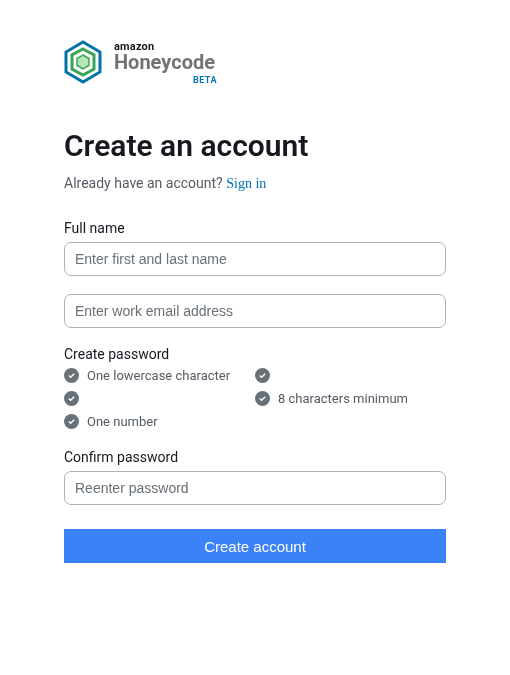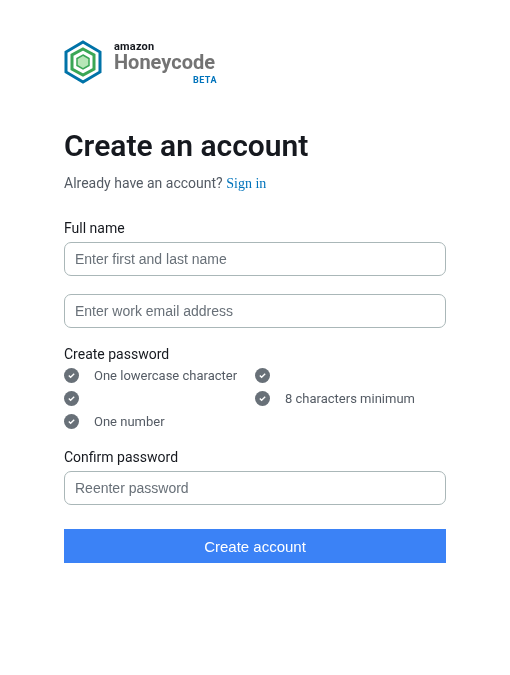--- a/index.html
+++ b/index.html
@@ -34,21 +34,21 @@
     .pw-reqs {
       display:flex;
       flex-wrap:wrap;
       margin-top:-4px;
       margin-bottom: 16px;
     }
     .pw-req {
       width:50%;
       display:flex;
       align-items:center;
-      gap:15px;
+      gap:8px;
       font-size: 13px;
       color:#545b64;
       padding: 4px 0;
     }
     .req-dot {
       width:15px; height:15px; border-radius:50%;
       background:#687078;
       display:flex; align-items:center; justify-content:center;
       flex-shrink:0;
     }

